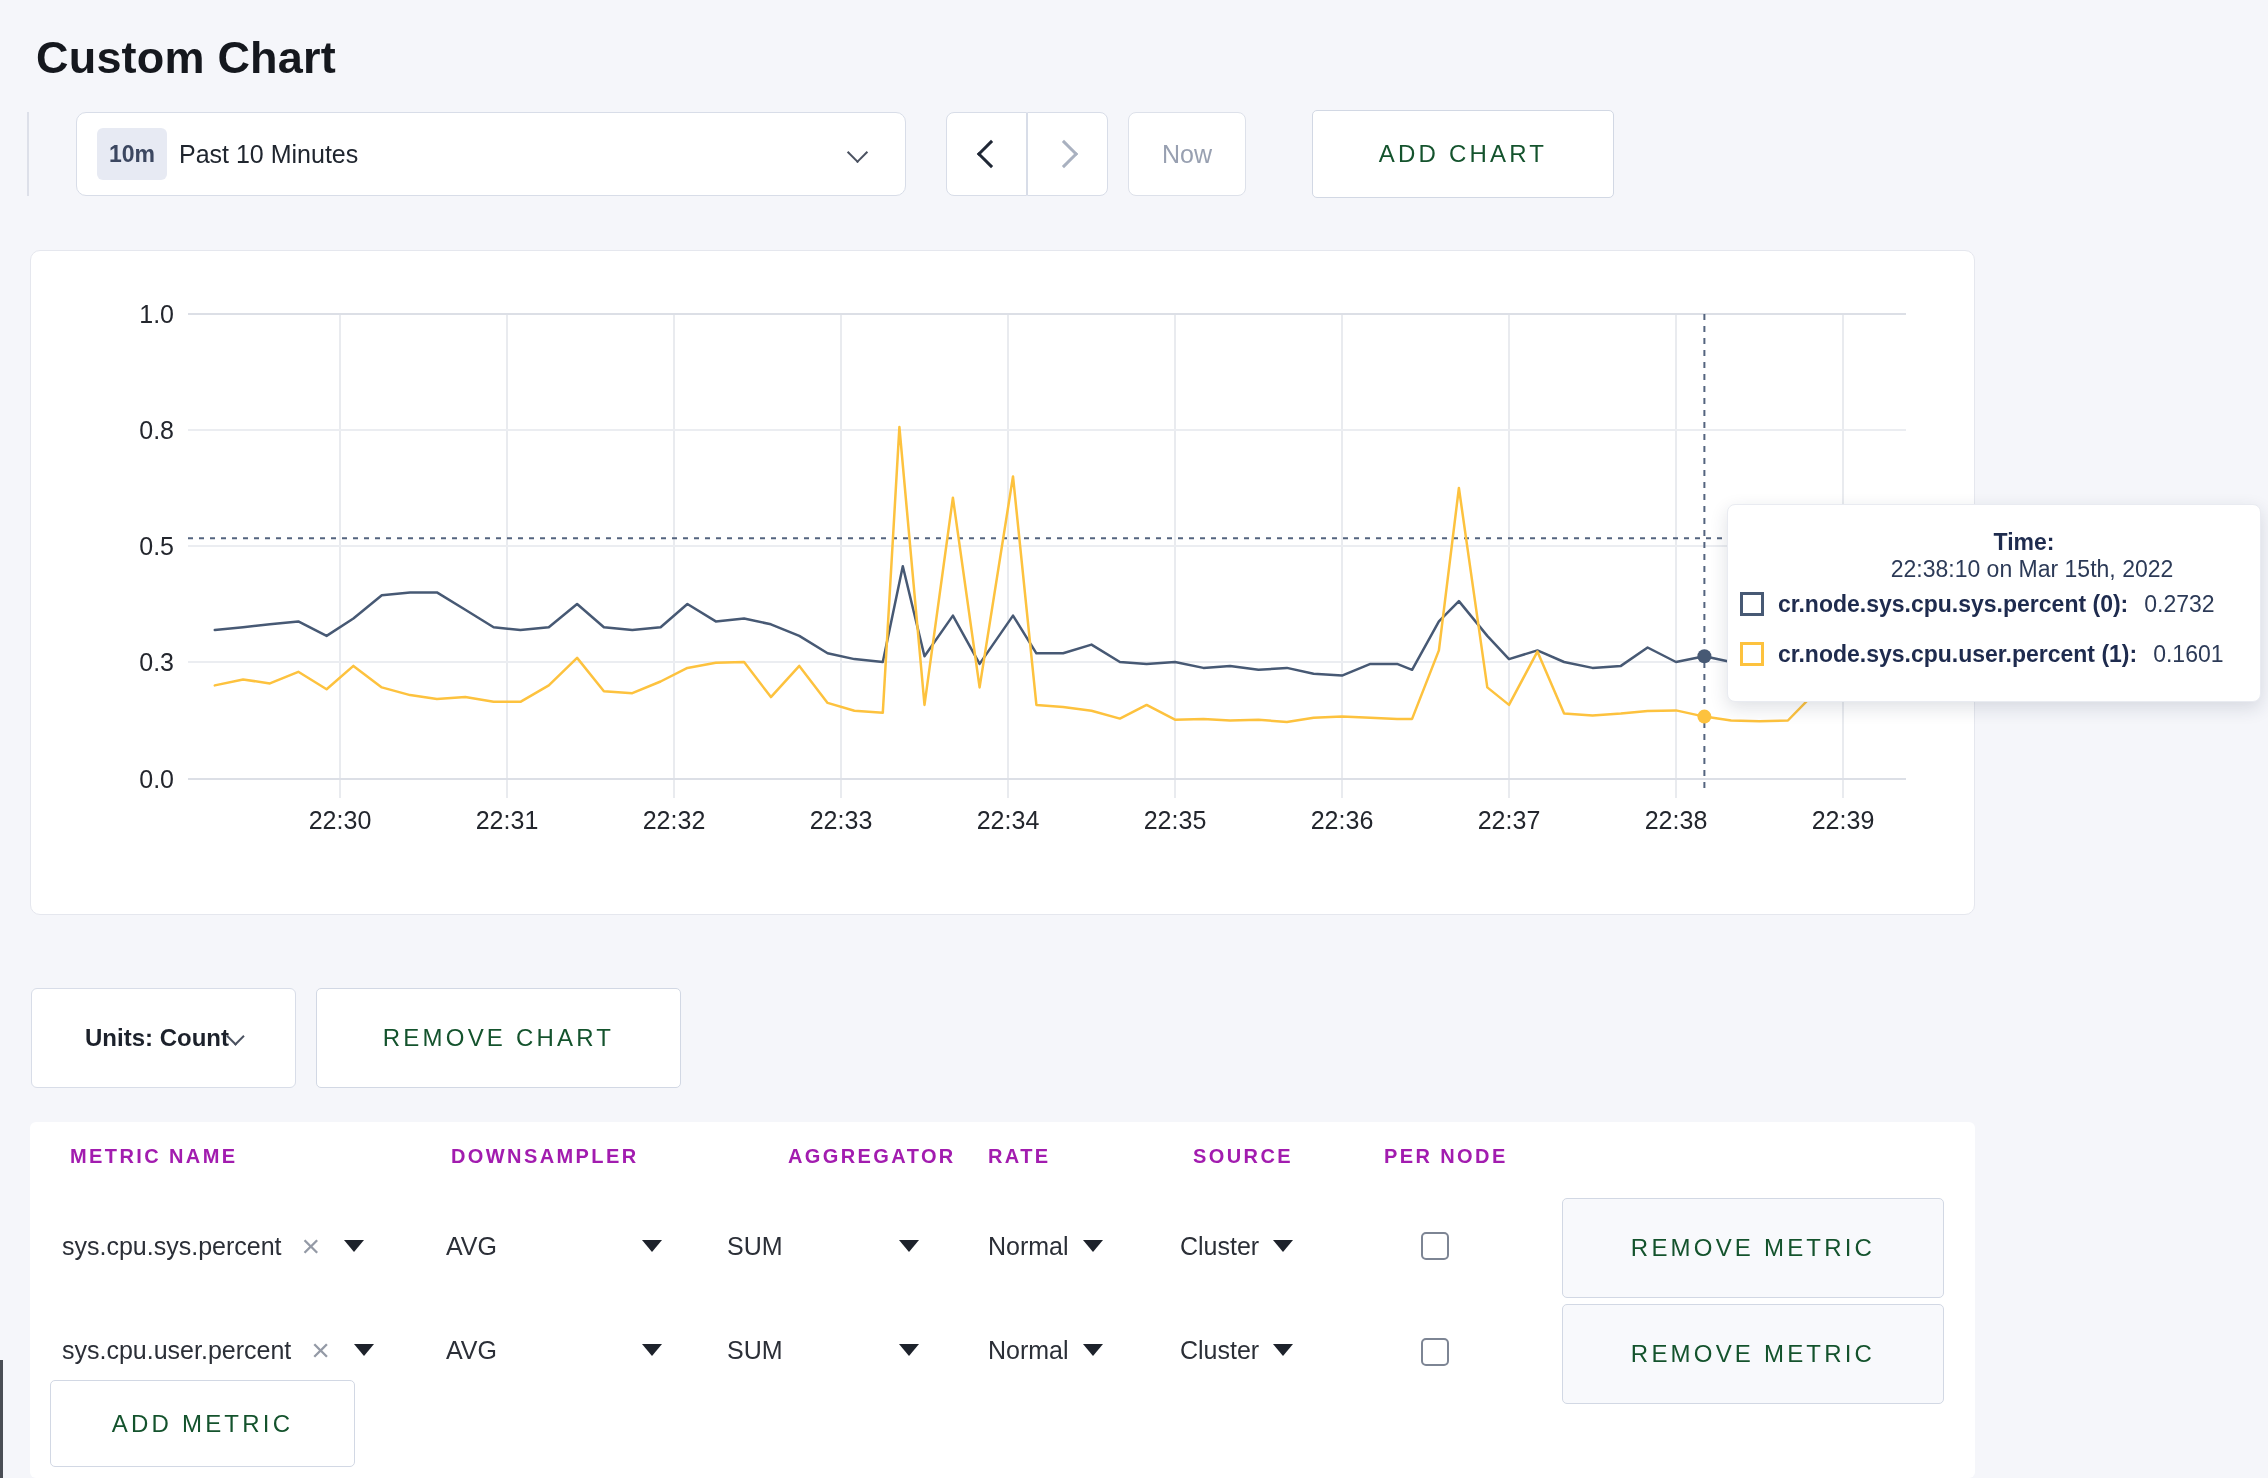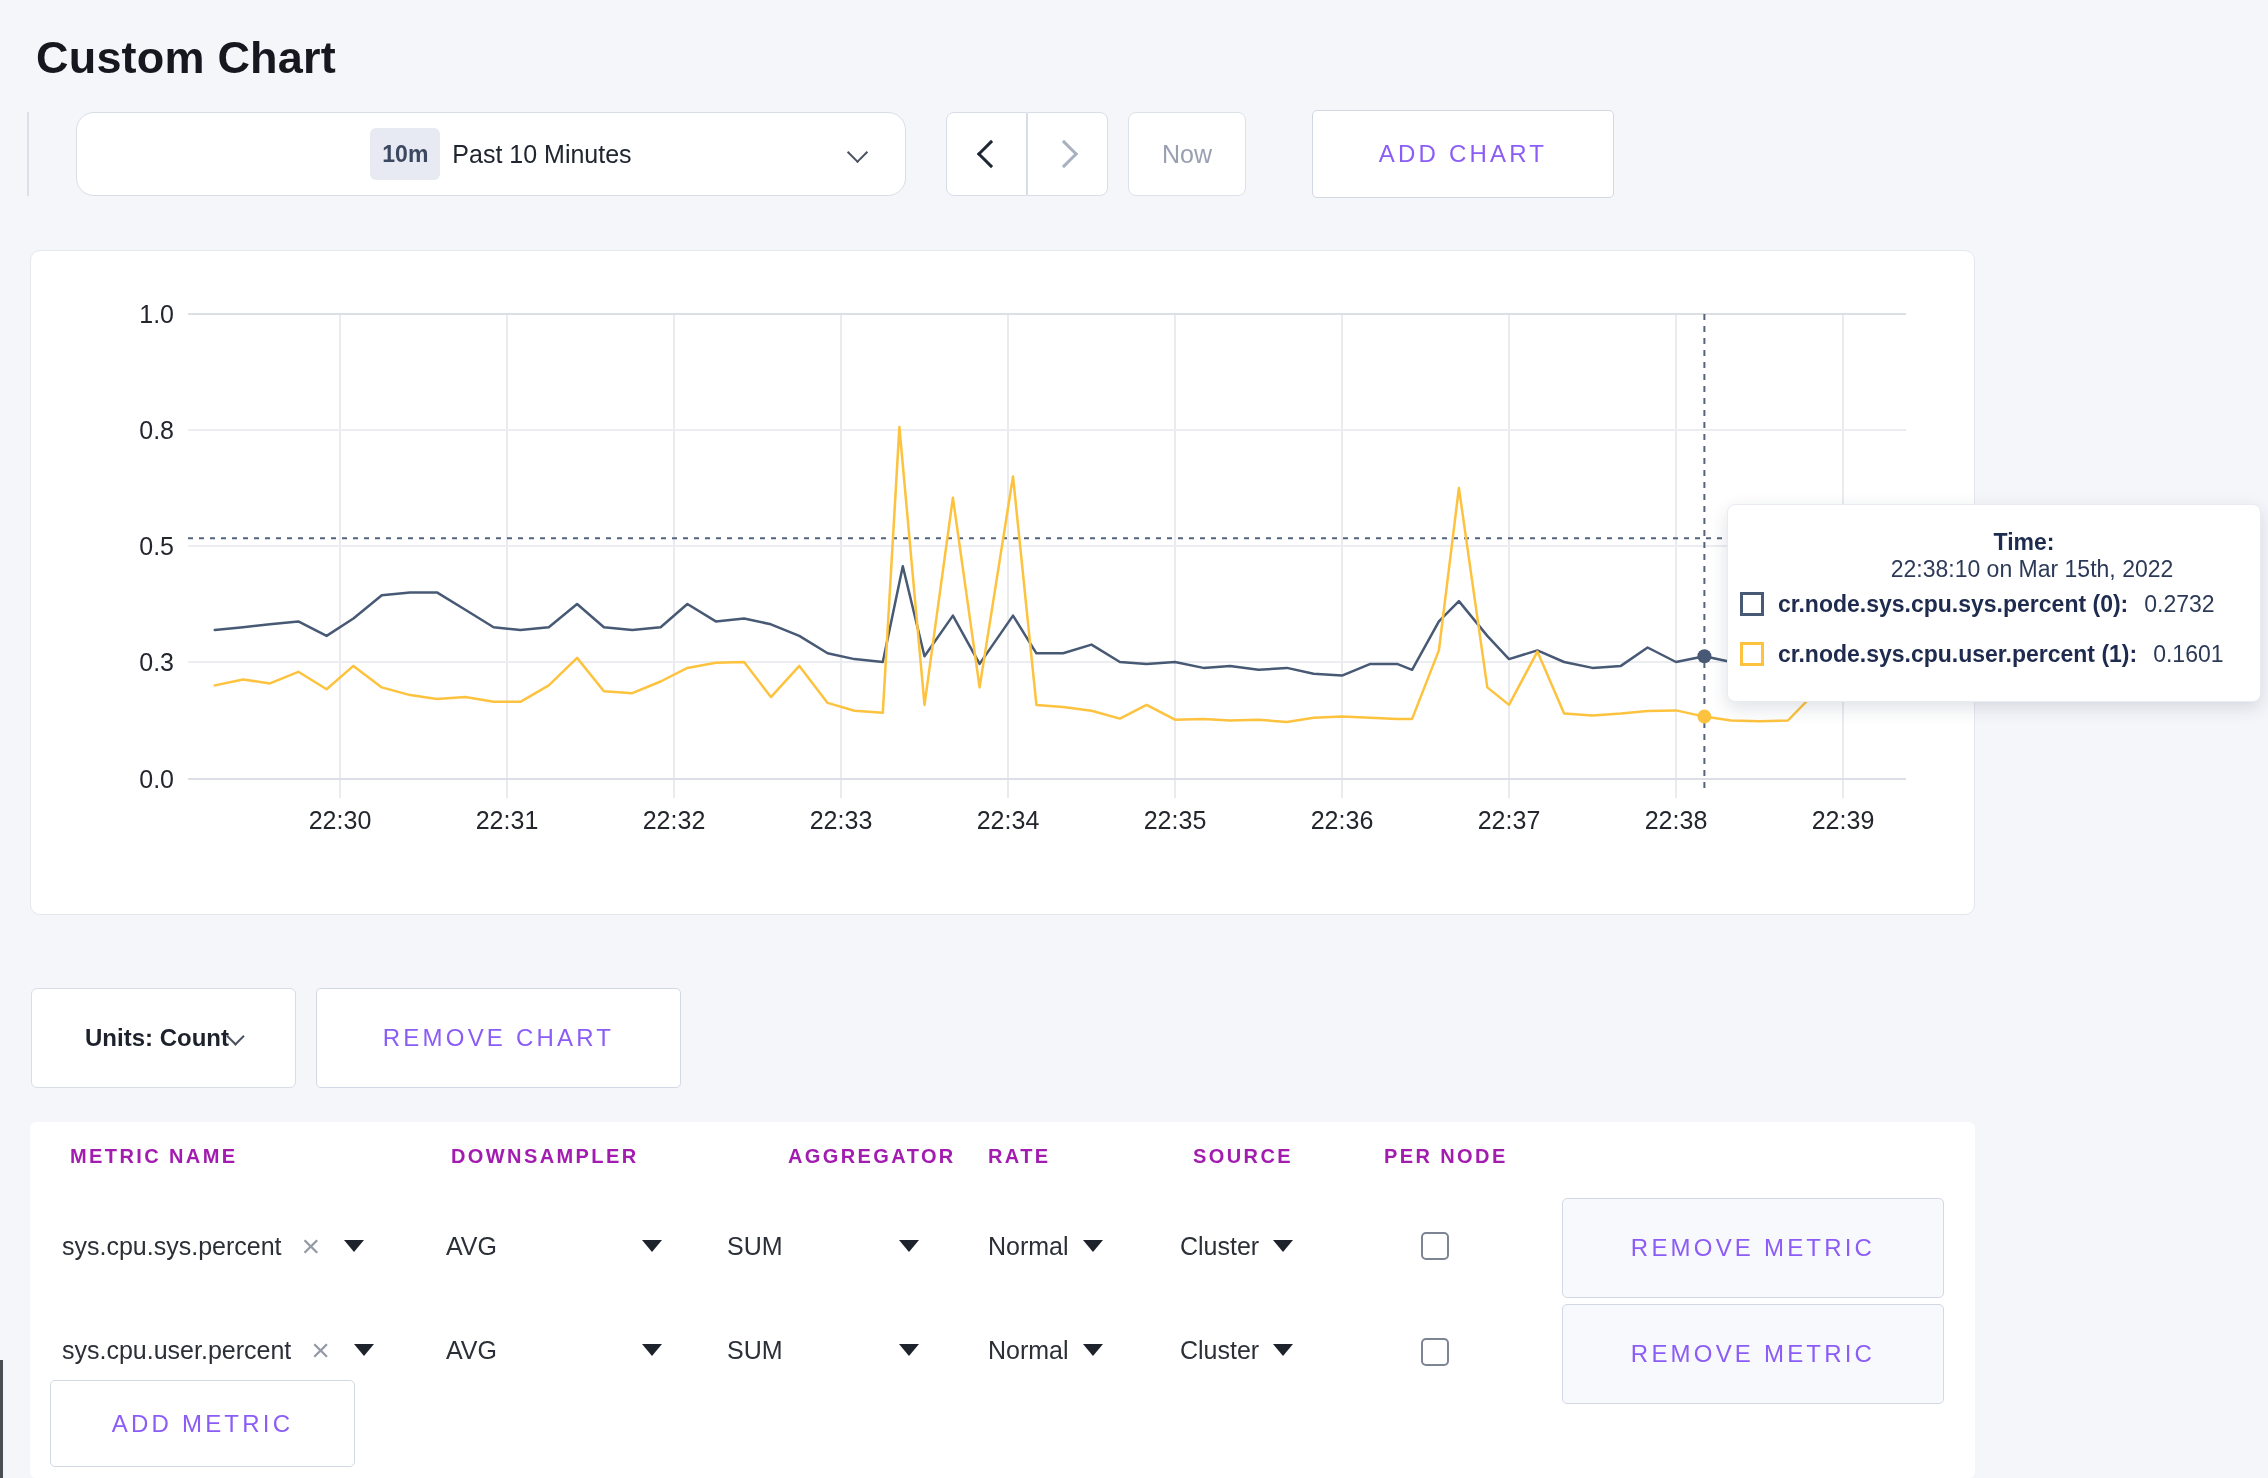--- a/index.html
+++ b/index.html
@@ -7,42 +7,42 @@
   #app{position:relative;width:2268px;height:1478px;background:#f5f6fa;overflow:hidden;}
 
   .abs{position:absolute;}
 
   
   .page-title{left:36px;top:2px;font-size:45px;font-weight:600;color:#15181e;letter-spacing:.2px;}
 
   .toolbar-divider{left:27px;top:112px;width:2px;height:84px;background:#dde0e9;}
 
   .time-dropdown{left:76px;top:112px;width:830px;height:84px;background:#fff;border:1.5px solid #d8dde8;
-    border-radius:18px;display:flex;align-items:center;box-sizing:border-box;cursor:pointer;justify-content:center;}
+    border-radius:10px;display:flex;align-items:center;box-sizing:border-box;cursor:pointer;}
   .time-badge{margin-left:20px;min-width:70px;height:52px;background:#e7eaf3;border-radius:6px;
     display:flex;align-items:center;justify-content:center;font-size:23px;font-weight:700;color:#3c4760;}
   .time-label{margin-left:12px;font-size:25px;color:#20262f;}
   .chev{display:inline-block;width:13px;height:13px;border-right:2.5px solid #4a5160;border-bottom:2.5px solid #4a5160;
     transform:rotate(45deg);}
   .time-dropdown .chev{position:absolute;right:40px;top:32px;}
 
   .seg-nav{left:946px;top:112px;width:162px;height:84px;display:flex;}
   .seg-btn{width:81px;height:84px;background:#fff;border:1.5px solid #d8dde8;box-sizing:border-box;
     display:flex;align-items:center;justify-content:center;cursor:pointer;}
   .seg-btn.first{border-radius:8px 0 0 8px;border-right-width:.75px;}
   .seg-btn.last{border-radius:0 8px 8px 0;border-left-width:.75px;}
   .chev-big{display:inline-block;width:17px;height:17px;border-right:3.5px solid #1f2735;border-bottom:3.5px solid #1f2735;}
   .chev-left{transform:rotate(135deg);margin-left:8px;}
   .chev-right{transform:rotate(-45deg);margin-right:8px;border-color:#a9b1c0;}
 
   .now-btn{left:1128px;top:112px;width:118px;height:84px;background:#fff;border:1.5px solid #dde1ea;border-radius:8px;
     box-sizing:border-box;display:flex;align-items:center;justify-content:center;font-size:25px;color:#98a0b1;cursor:default;text-align:center;}
 
   .blue-btn{background:#fff;border:1.5px solid #d2d8e4;border-radius:5px;box-sizing:border-box;
-    display:flex;align-items:center;justify-content:center;font-size:24px;font-weight:500;color:#8b5cf6;
+    display:flex;align-items:center;justify-content:center;font-size:24px;font-weight:500;color:#14532d;
     letter-spacing:3.2px;cursor:pointer;}
   .add-chart-btn{left:1312px;top:110px;width:302px;height:88px;}
 
   
   .chart-card{left:30px;top:250px;width:1945px;height:665px;background:#fff;border:1px solid #e5e7ee;border-radius:10px;box-sizing:border-box;}
   .chart-card svg{display:block;}
   svg text{font-family:"Liberation Sans",sans-serif;}
 
   
   .tooltip{left:1727px;top:504px;width:534px;height:198px;background:#fff;border:1px solid #e9ebf1;border-radius:8px;

